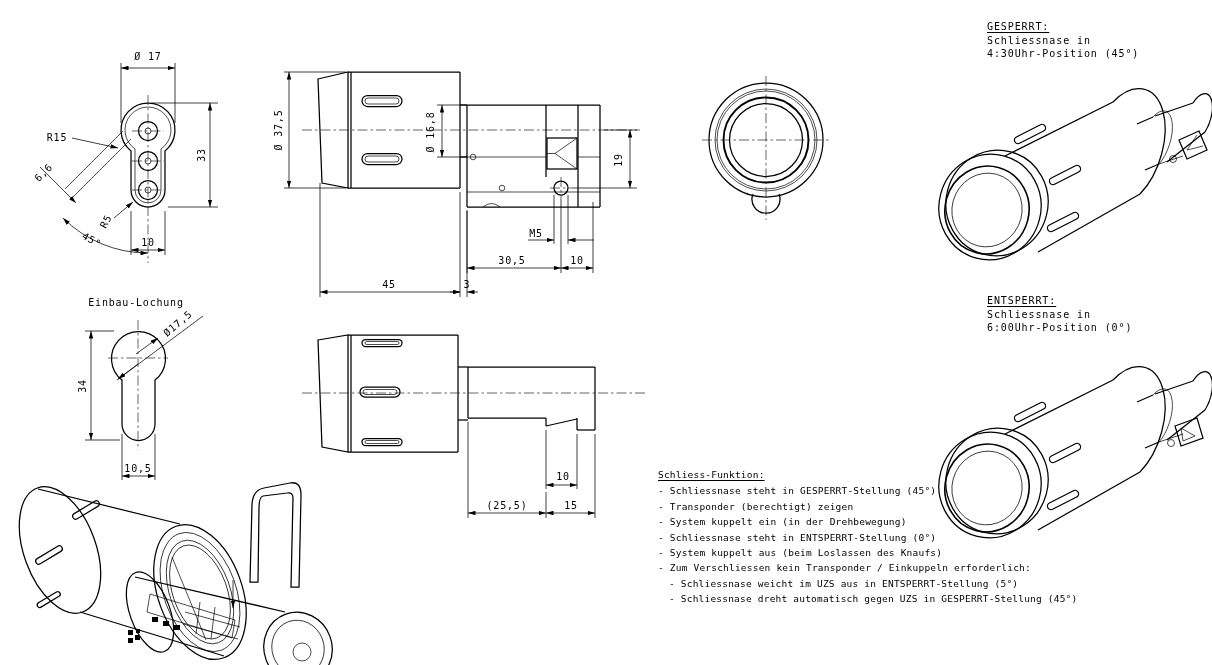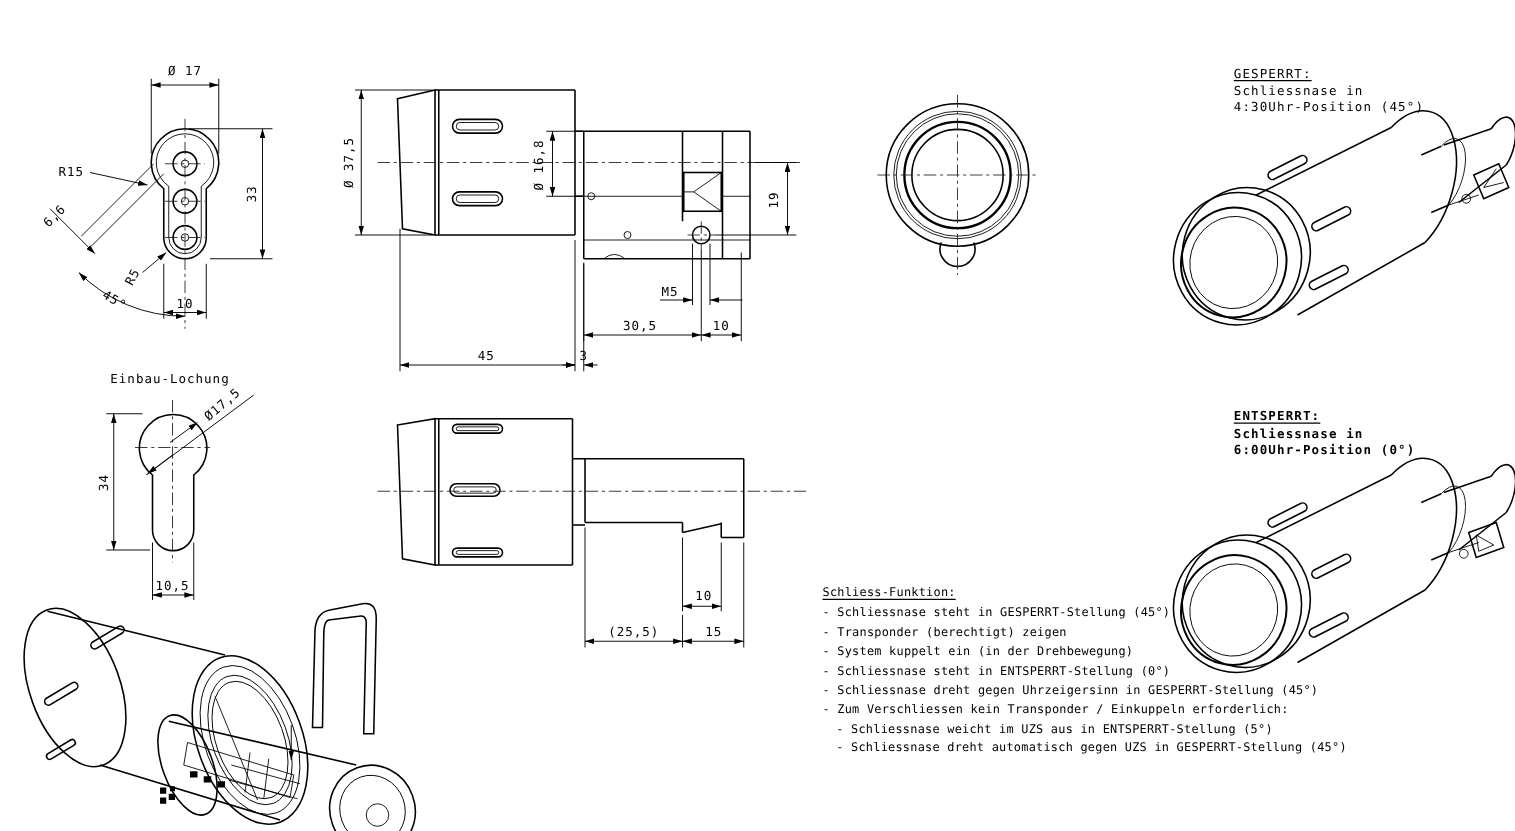--- a/index.html
+++ b/index.html
@@ -6,21 +6,21 @@
   .sheet{position:relative;width:1212px;height:665px;background:#ffffff;overflow:hidden;
          font-family:"DejaVu Sans Mono", monospace;color:#000;}
   .sheet svg{position:absolute;overflow:visible;}
   
   .ol{fill:none;stroke:#000;stroke-width:1.25;}   
   .tl{fill:none;stroke:#000;stroke-width:0.7;}    
   .dim{fill:none;stroke:#000;stroke-width:0.75;}  
   .cl{fill:none;stroke:#222;stroke-width:0.7;stroke-dasharray:10 3 2.5 3;} 
   text.d{font-family:"DejaVu Sans Mono",monospace;font-size:10px;letter-spacing:0.8px;fill:#000;}
   text.t{font-family:"DejaVu Sans Mono",monospace;font-size:10px;letter-spacing:0.8px;fill:#000;}
-  .note{position:absolute;font-size:10px;line-height:13.5px;letter-spacing:0.9px;white-space:nowrap;margin-top:33px;}
+  .note{position:absolute;font-size:10px;line-height:13.5px;letter-spacing:0.9px;white-space:nowrap;}
   .note-title{text-decoration:underline;text-underline-offset:2px;}
   .func{position:absolute;font-size:9.5px;line-height:15.4px;letter-spacing:0.2px;white-space:nowrap;}
   .func .note-title{margin-bottom:1px;}
   .func .ind{padding-left:11px;}
 </style>
 </head>
 <body>
 
 <div class="sheet">
 
@@ -315,31 +315,31 @@
     <path class="tl" d="M246,88 L260,96 L248,101 Z"></path>
     <circle class="tl" cx="236" cy="103" r="3.5"></circle>
   </svg>
 
   <div class="note" style="left:987px;top:20px;">
     <div class="note-title">GESPERRT:</div>
     <div>Schliessnase in</div>
     <div>4:30Uhr-Position (45°)</div>
   </div>
 
-  <div class="note" style="left:987px;top:294px;font-weight:bold;">
+  <div class="note" style="left:987px;top:294px;">
     <div class="note-title">ENTSPERRT:</div>
     <div>Schliessnase in</div>
     <div>6:00Uhr-Position (0°)</div>
   </div>
 
   <div class="func" style="left:658px;top:467px;">
     <div class="note-title">Schliess-Funktion:</div>
     <div>- Schliessnase steht in GESPERRT-Stellung (45°)</div>
     <div>- Transponder (berechtigt) zeigen</div>
     <div>- System kuppelt ein (in der Drehbewegung)</div>
     <div>- Schliessnase steht in ENTSPERRT-Stellung (0°)</div>
-    <div>- Schliessnase dreht gegen Uhrzeigersinn in GESPERRT-Stellung (45°)</div>
+    <div>- System kuppelt aus (beim Loslassen des Knaufs)</div>
     <div>- Zum Verschliessen kein Transponder / Einkuppeln erforderlich:</div>
     <div class="ind">- Schliessnase weicht im UZS aus in ENTSPERRT-Stellung (5°)</div>
     <div class="ind">- Schliessnase dreht automatisch gegen UZS in GESPERRT-Stellung (45°)</div>
   </div>
 
 </div>
 
 </body></html>

